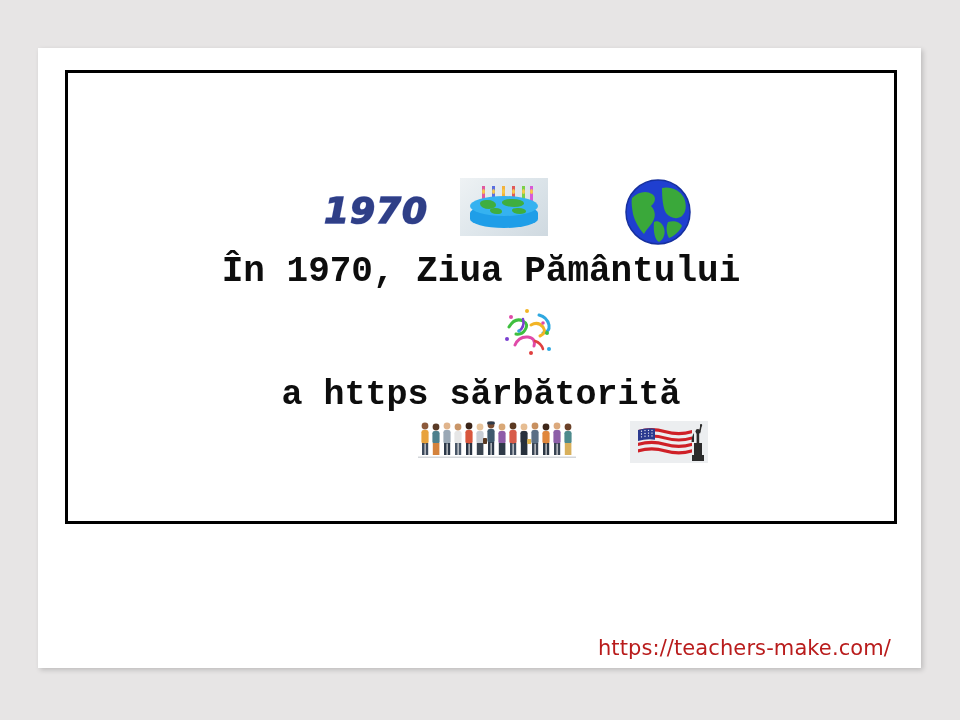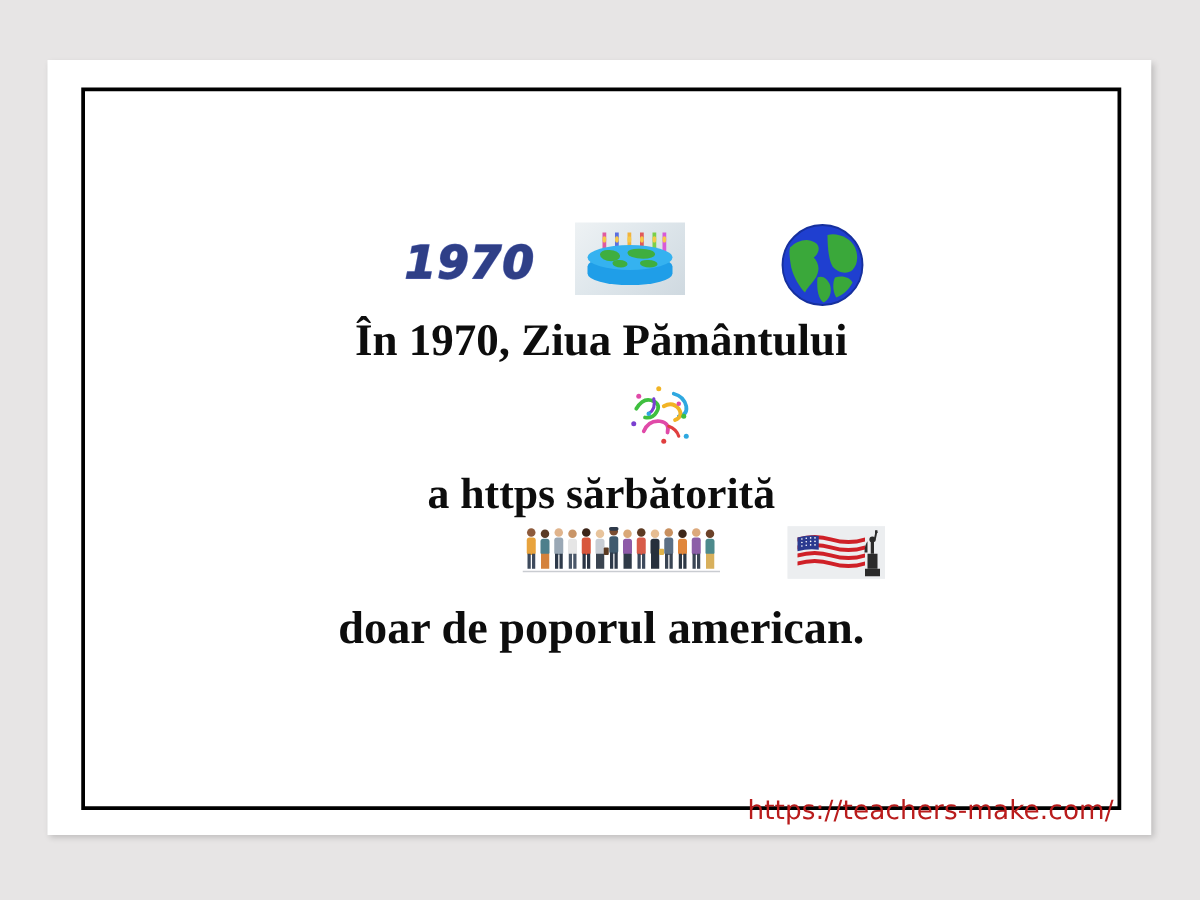--- a/index.html
+++ b/index.html
@@ -23,21 +23,21 @@
     height: 620px;
     background: #ffffff;
     box-shadow: 2px 2px 5px rgba(0,0,0,0.18);
   }
 
   #slide-border {
     position: absolute;
     left: 27px;
     top: 22px;
     width: 832px;
-    height: 578px;
+    height: 454px;
     border: 3px solid #000000;
     box-sizing: border-box;
   }
 
   
   #top-row {
     position: absolute;
     left: 0;
     top: 105px;
     width: 100%;
@@ -120,21 +120,21 @@
     top: 0px;
     width: 68px;
     height: 68px;
   }
 
   
   .slide-line {
     position: absolute;
     width: 100%;
     text-align: center;
-    font-family: Liberation Serif, serif;
+    font-family: Liberation Mono, monospace;
     font-weight: bold;
     color: #0d0d0d;
     white-space: nowrap;
   }
   #line-1 { top: 178px; font-size: 36px; }
   #line-2 { top: 302px; font-size: 35px; }
   #line-3 { top: 408px; font-size: 37px; }
 
   
   #confetti-icon {
@@ -372,19 +372,18 @@
           <rect x="64" y="22" width="8" height="12"></rect>
           <rect x="66.6" y="12" width="2.6" height="10"></rect>
           <circle cx="67.9" cy="10.5" r="2.4"></circle>
           <rect x="69.6" y="3" width="1.5" height="9" transform="rotate(12 70 8)"></rect>
           <path d="M70 3 l2.4 1.8 l-2.4 1.8 Z"></path>
           <path d="M64 12 q-2.4 3 -2.4 9 l2.4 0 Z"></path>
         </g>
       </svg>
     </div>
 
-    <div class="slide-line" id="line-3">doar de poporul american.</div>
 
   </div>
 
   <div id="url-text">https://teachers-make.com/</div>
 
 </div>
 
 </body></html>

